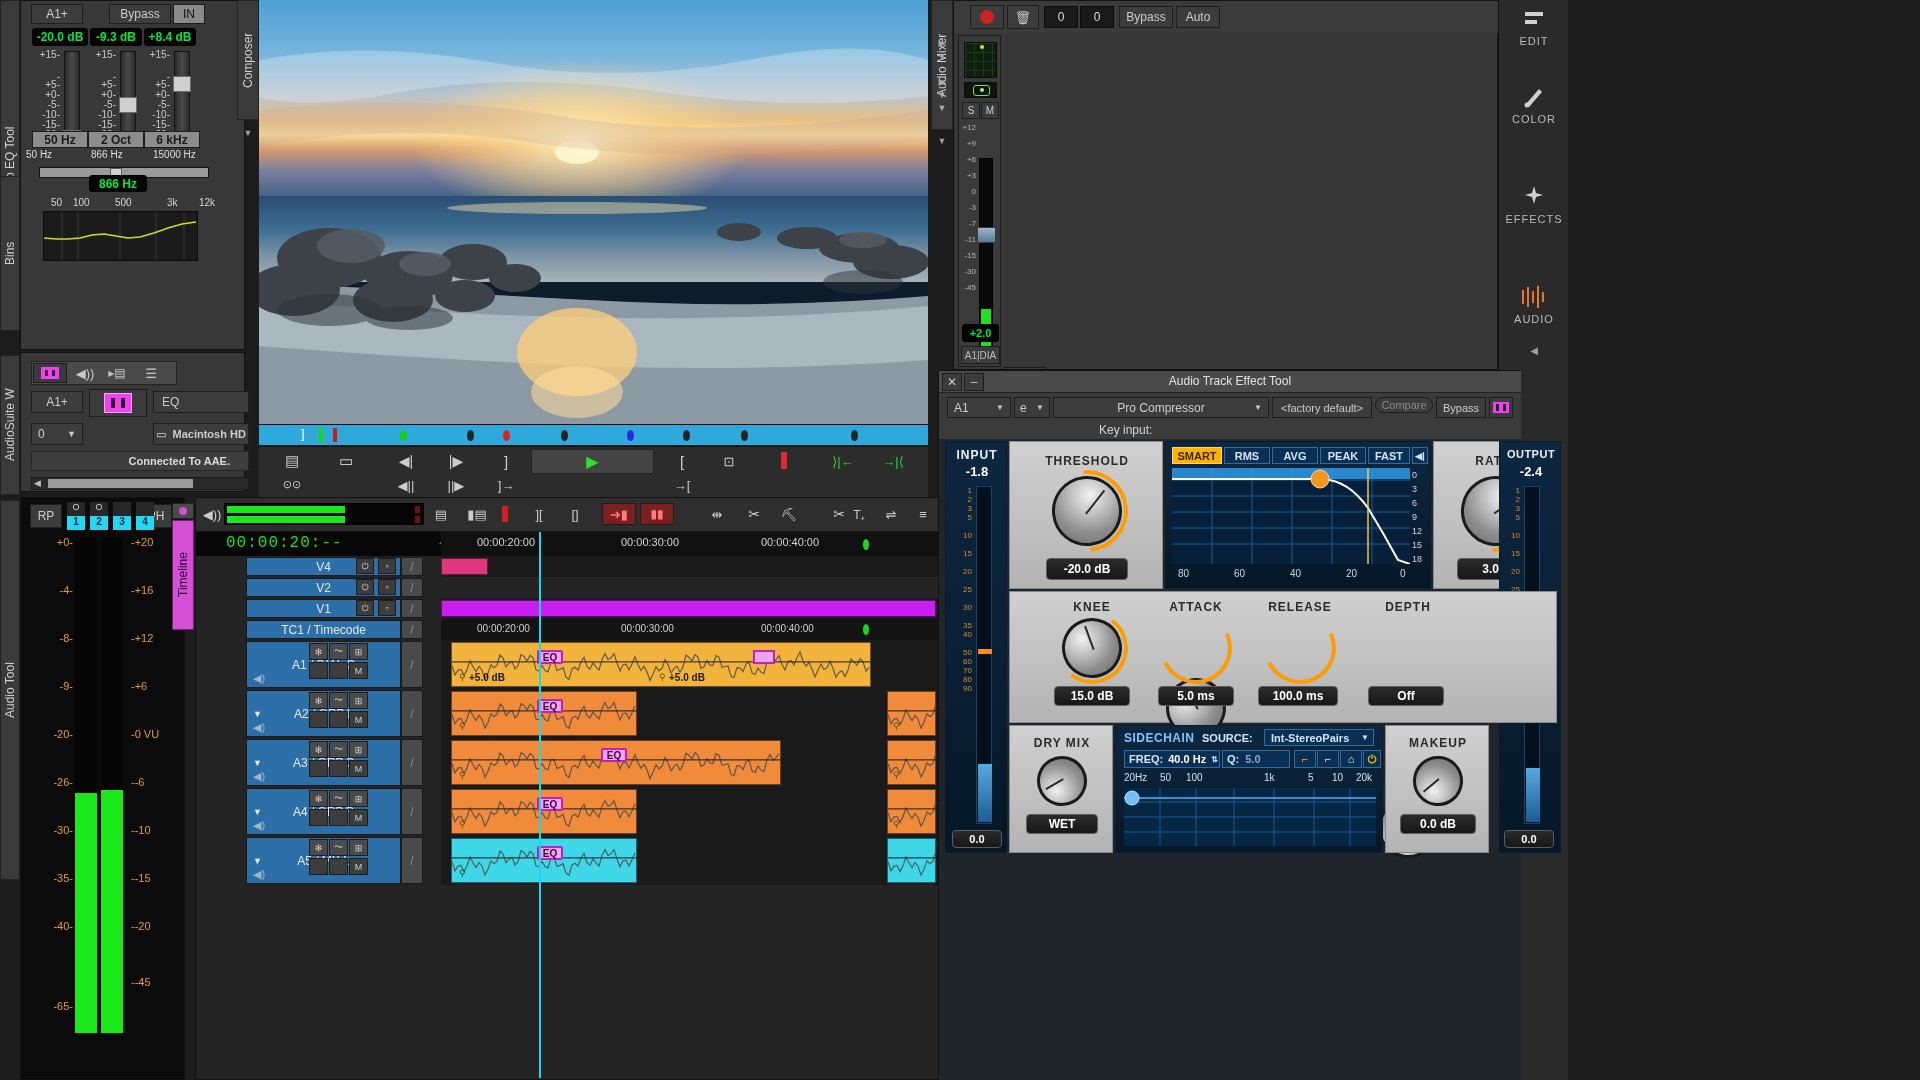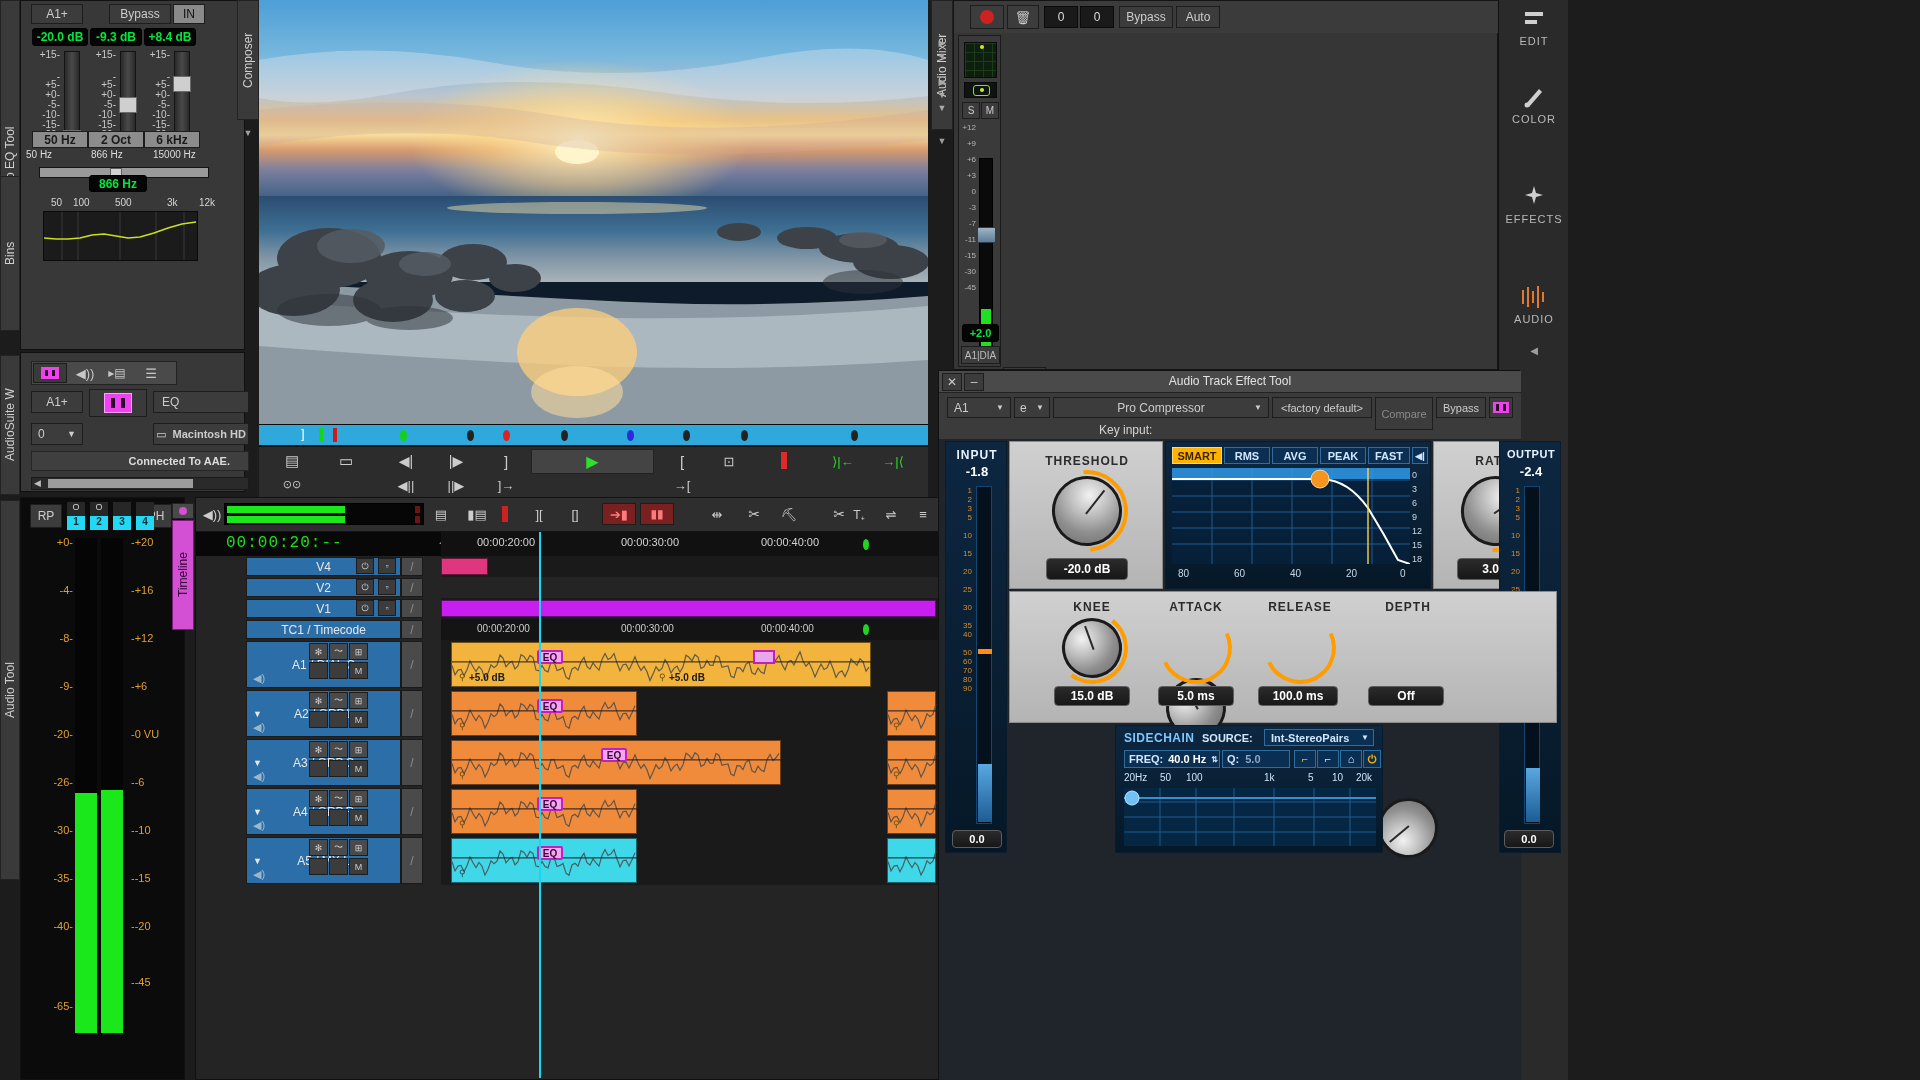--- a/index.html
+++ b/index.html
@@ -800,21 +800,21 @@
       <span>e</span>
       <span style="font-size:8px;">▼</span>
       </div>
     <div class="abs btn" style="left:114px;top:4px;width:216px;height:21px;position:relative;">
       <span>Pro Compressor</span>
       <span class="abs" style="right:6px;top:5px;font-size:8px;">▼</span>
       </div>
     <div class="abs btn" style="left:333px;top:4px;width:100px;height:21px;font-size:11px;">
       <span>&lt;factory default&gt;</span>
       </div>
-    <div class="abs btn" style="left:436px;top:4px;width:58px;height:33px;color:#8a8a8a;font-size:11px;">
+    <div class="abs btn" style="left:436px;top:4px;width:58px;height:16px;color:#8a8a8a;font-size:11px;border-radius:8px;">
       <span>Compare</span>
       </div>
     <div class="abs btn" style="left:497px;top:4px;width:50px;height:21px;font-size:11px;">
       <span>Bypass</span>
       </div>
     <div class="abs btn" style="left:550px;top:4px;width:24px;height:21px;">
       <svg width="16" height="11">
           <rect width="16" height="11" fill="#ef42ef"></rect>
           <rect x="3" y="2" width="3" height="7" fill="#2b002b"></rect>
           <rect x="10" y="2" width="3" height="7" fill="#2b002b"></rect>
@@ -961,20 +961,27 @@
         <span>100.0 ms</span>
         </div>
 
       <div class="abs klabel" style="left:338px;top:8px;width:120px;"><span>DEPTH</span></div>
       <div class="abs knob" style="left:368px;top:26px;width:60px;height:60px;transform:rotate(-130deg);"></div>
       <div class="abs valbox" style="left:358px;top:94px;width:76px;height:20px;">
         <span>Off</span>
         </div>
     </div>
 
+    <div class="abs comp-bay" style="left:70px;top:286px;width:104px;height:128px;">
+      <div class="abs klabel" style="left:0;top:10px;width:104px;"><span>DRY MIX</span></div>
+      <div class="abs knob" style="left:27px;top:30px;width:50px;height:50px;transform:rotate(-120deg);"></div>
+      <div class="abs valbox" style="left:16px;top:88px;width:72px;height:20px;">
+        <span>WET</span>
+        </div>
+    </div>
 
     <div class="abs comp-dark" style="left:176px;top:286px;width:268px;height:128px;">
       <div class="abs" style="left:8px;top:5px;color:#7ec8ff;font-size:12px;font-weight:bold;letter-spacing:.5px;">
         <span>SIDECHAIN</span></div>
       <div class="abs bluebtn" style="left:86px;top:3px;width:62px;height:17px;border:none;background:none;justify-content:flex-start;">
         <span>SOURCE:</span>
         </div>
       <div class="abs bluebtn" style="left:148px;top:3px;width:110px;height:17px;position:relative;justify-content:flex-start;padding-left:6px;">
         <span>Int-StereoPairs</span>
         <span class="abs" style="right:4px;top:3px;font-size:8px;">▼</span>
@@ -1015,15 +1022,22 @@
               <line x1="150" y1="0" x2="150" y2="58"></line>
             <line x1="190" y1="0" x2="190" y2="58"></line>
               <line x1="226" y1="0" x2="226" y2="58"></line>
             </g>
           <line x1="0" y1="10" x2="252" y2="10" stroke="#3a8ecb" stroke-width="2"></line>
           <circle cx="8" cy="10" r="7" fill="#6fc0f5" stroke="#bfe4ff"></circle>
         </svg>
       </div>
     </div>
 
+    <div class="abs comp-bay" style="left:446px;top:286px;width:104px;height:128px;">
+      <div class="abs klabel" style="left:0;top:10px;width:104px;"><span>MAKEUP</span></div>
+      <div class="abs knob" style="left:27px;top:30px;width:50px;height:50px;transform:rotate(-130deg);"></div>
+      <div class="abs valbox" style="left:14px;top:88px;width:76px;height:20px;">
+        <span>0.0 dB</span>
+        </div>
+    </div>
 
   </div>
 </div>
 
 </body></html>

